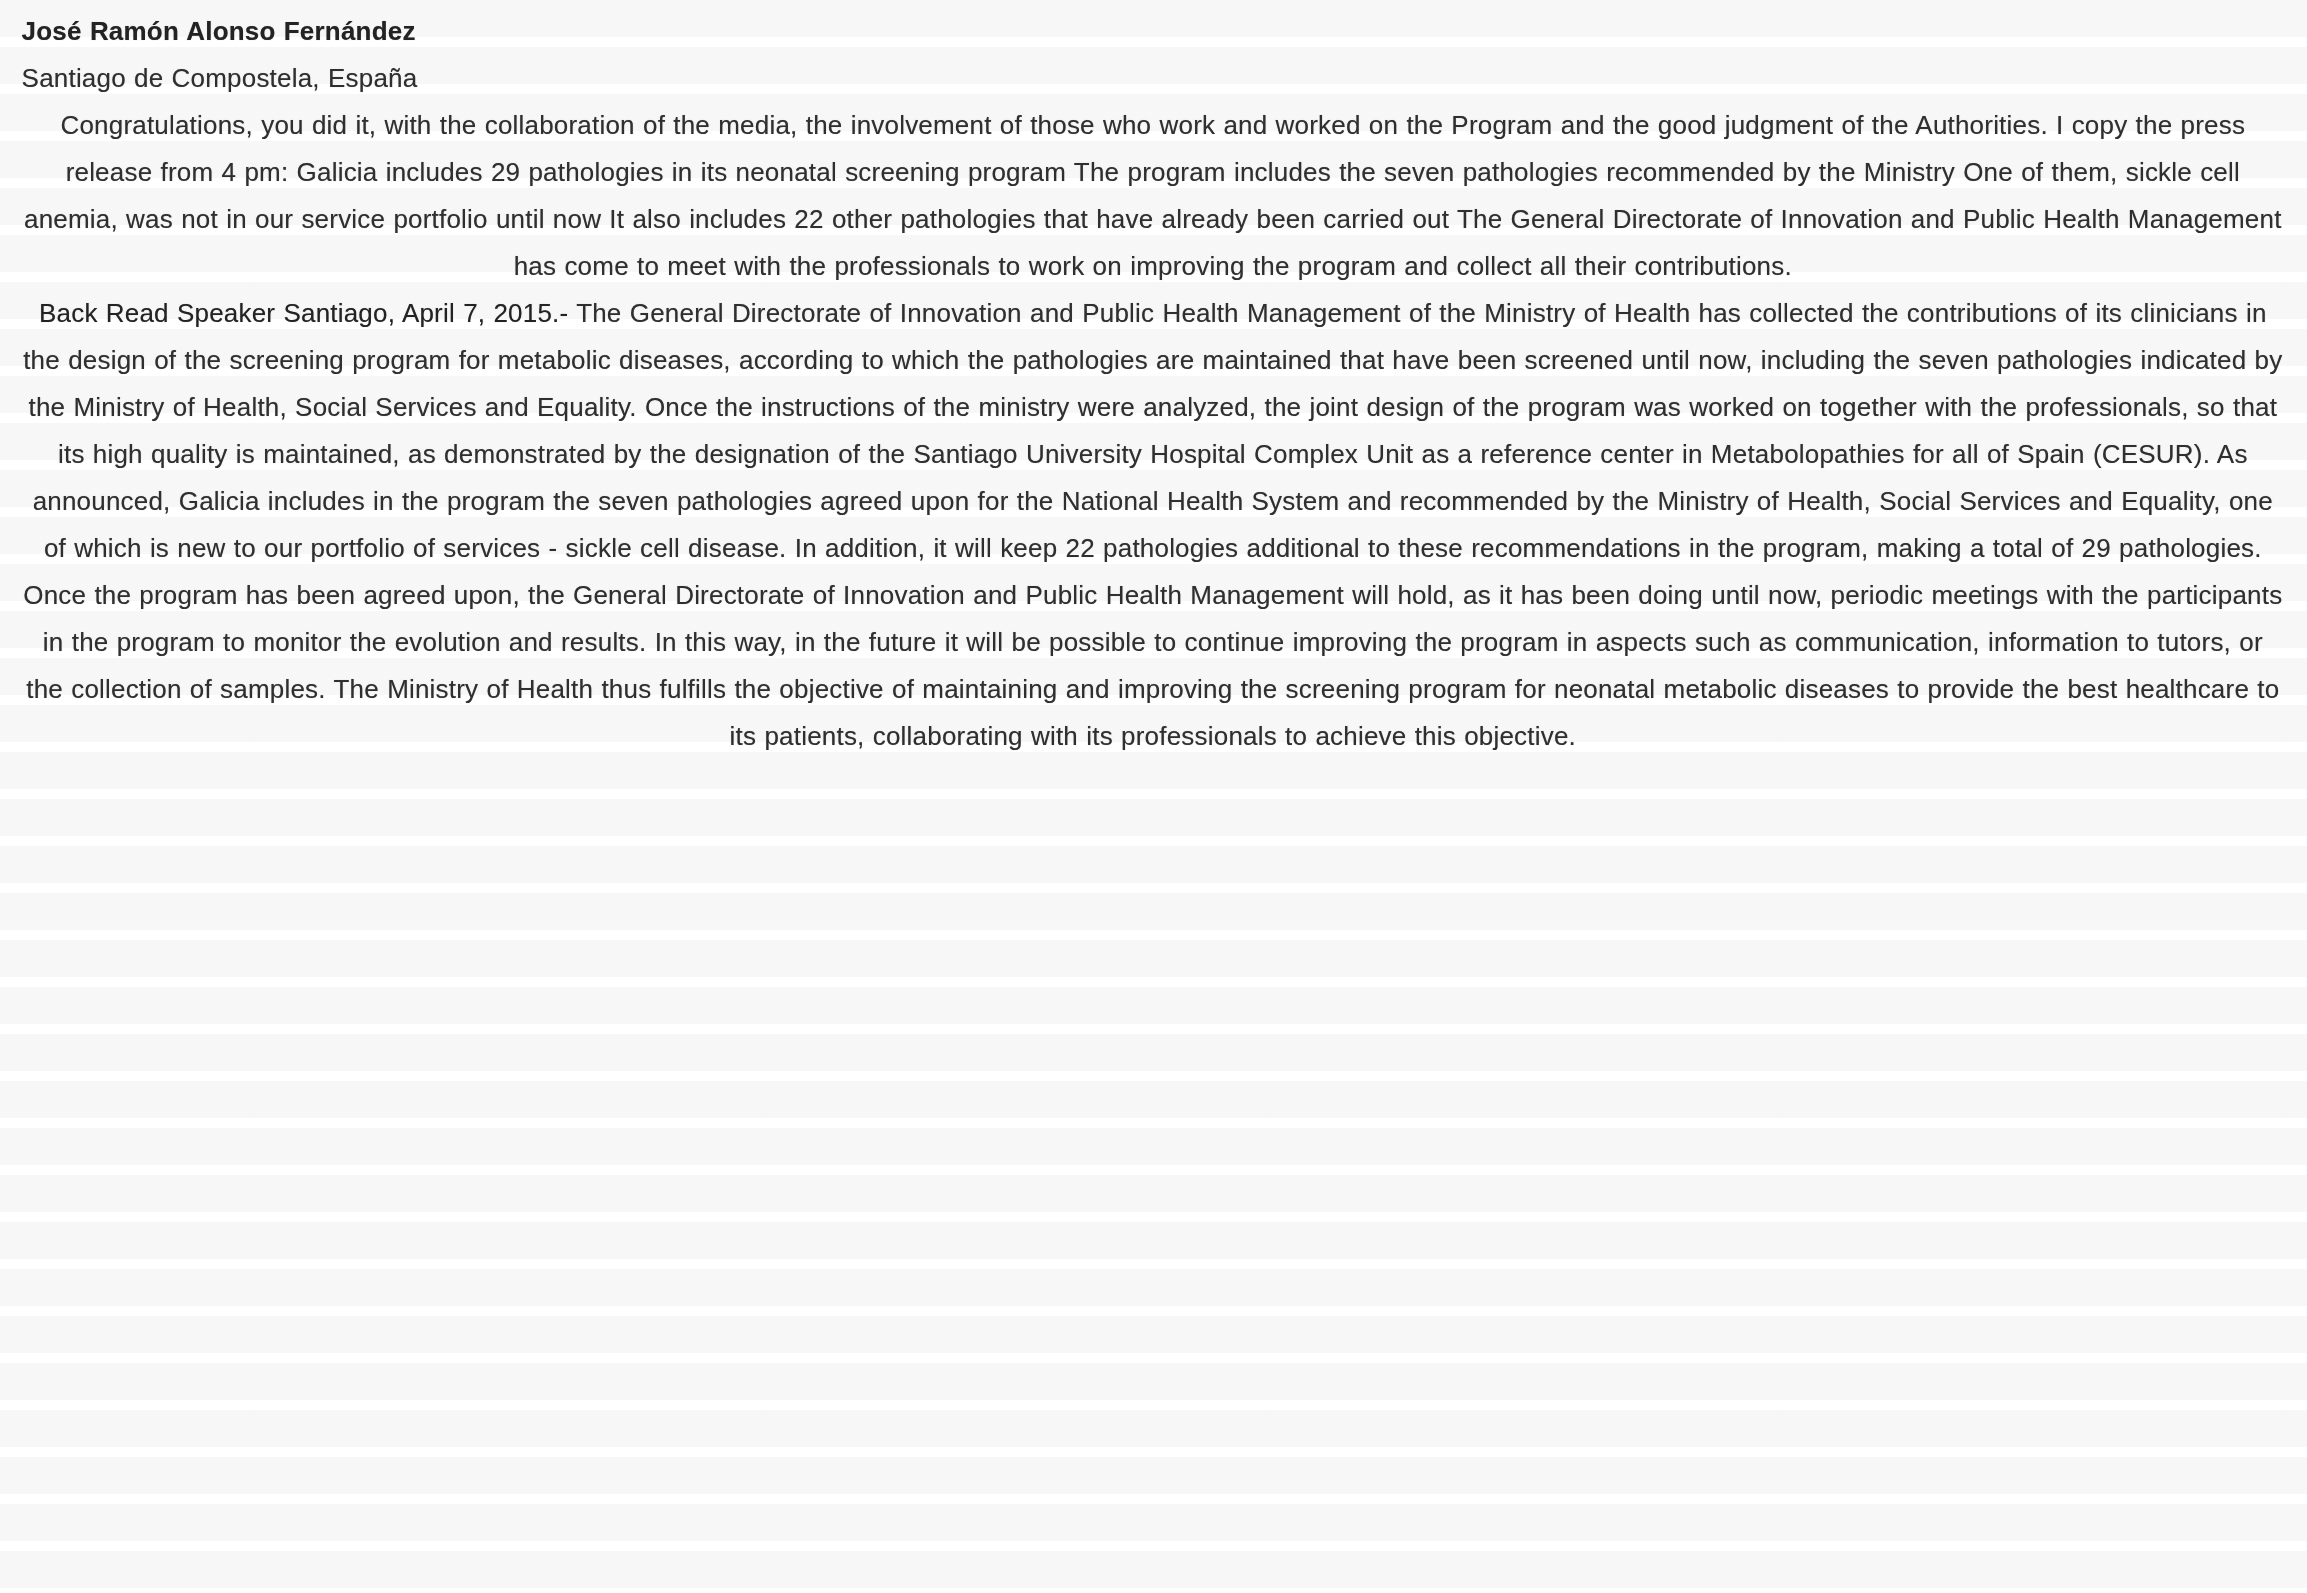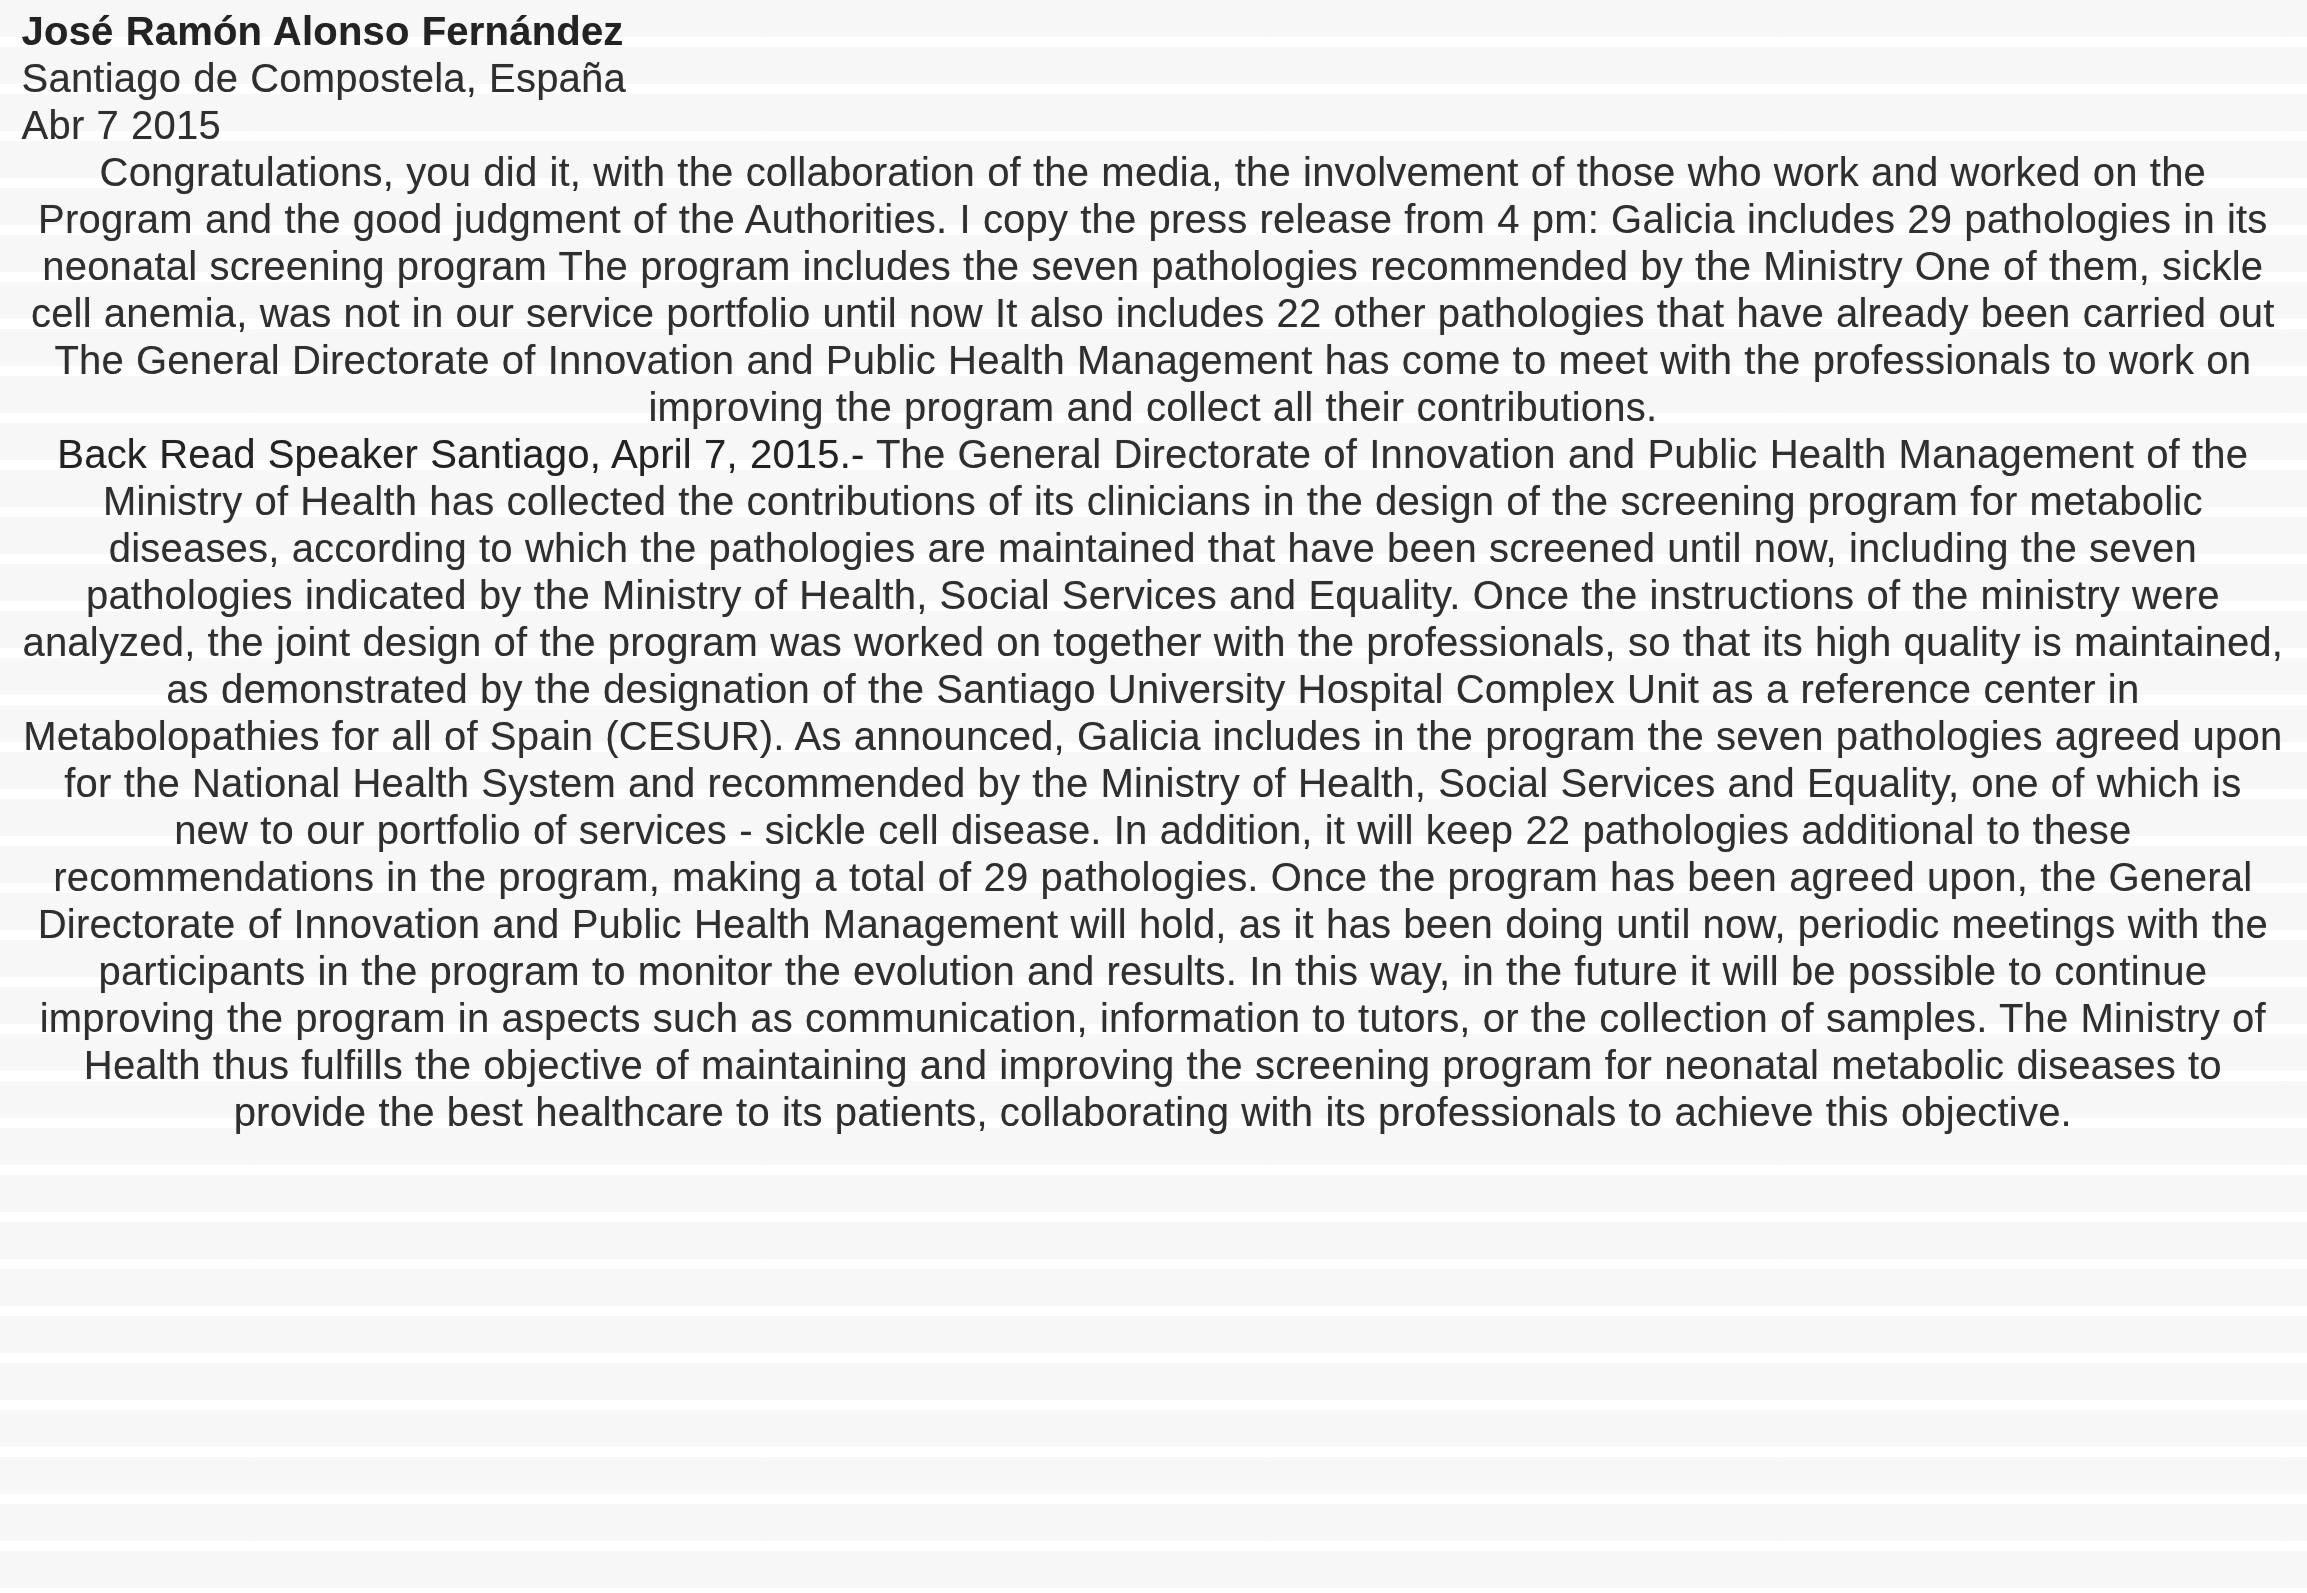--- a/index.html
+++ b/index.html
@@ -23,21 +23,21 @@
       repeating-linear-gradient(
         to bottom,
         rgba(190,190,190,0.12) 0px,
         rgba(190,190,190,0.12) 37px,
         rgba(255,255,255,0) 37px,
         rgba(255,255,255,0) 47px
       ),
       #ffffff;
   }
   .doc-text {
-    font-size: 40px;
+    font-size: 26px;
     line-height: 47px;
     letter-spacing: 0.2px;
     text-shadow: 0 0 0.8px rgba(60,60,60,0.45);
     word-spacing: 0.8px;
   }
   .header-line {
     margin: 0;
     white-space: nowrap;
   }
   .author-line {
@@ -55,20 +55,19 @@
 </style>
 </head>
 <body>
 
 <div class="scan-page doc-text">
 
   <p class="header-line author-line">José Ramón Alonso Fernández</p>
 
   <p class="header-line">Santiago de Compostela, España</p>
 
-  <p class="header-line">Abr 7 2015</p>
 
   <p class="body-paragraph">Congratulations, you did it, with the collaboration of the media, the involvement of those who work and worked on the Program and the good judgment of the Authorities. I copy the press release from 4 pm: Galicia includes 29 pathologies in its neonatal screening program The program includes the seven pathologies recommended by the Ministry One of them, sickle cell anemia, was not in our service portfolio until now It also includes 22 other pathologies that have already been carried out The General Directorate of Innovation and Public Health Management has come to meet with the professionals to work on improving the program and collect all their contributions.</p>
 
   <p class="body-paragraph"><span class="bold-lead">Back Read Speaker Santiago, April 7, 2015.-</span><span> The General Directorate of Innovation and Public Health Management of the Ministry of Health has collected the contributions of its clinicians in the design of the screening program for metabolic diseases, according to which the pathologies are maintained that have been screened until now, including the seven pathologies indicated by the Ministry of Health, Social Services and Equality. Once the instructions of the ministry were analyzed, the joint design of the program was worked on together with the professionals, so that its high quality is maintained, as demonstrated by the designation of the Santiago University Hospital Complex Unit as a reference center in Metabolopathies for all of Spain (CESUR). As announced, Galicia includes in the program the seven pathologies agreed upon for the National Health System and recommended by the Ministry of Health, Social Services and Equality, one of which is new to our portfolio of services - sickle cell disease. In addition, it will keep 22 pathologies additional to these recommendations in the program, making a total of 29 pathologies. Once the program has been agreed upon, the General Directorate of Innovation and Public Health Management will hold, as it has been doing until now, periodic meetings with the participants in the program to monitor the evolution and results. In this way, in the future it will be possible to continue improving the program in aspects such as communication, information to tutors, or the collection of samples. The Ministry of Health thus fulfills the objective of maintaining and improving the screening program for neonatal metabolic diseases to provide the best healthcare to its patients, collaborating with its professionals to achieve this objective.</span></p>
 
 </div>
 
 
 </body></html>

